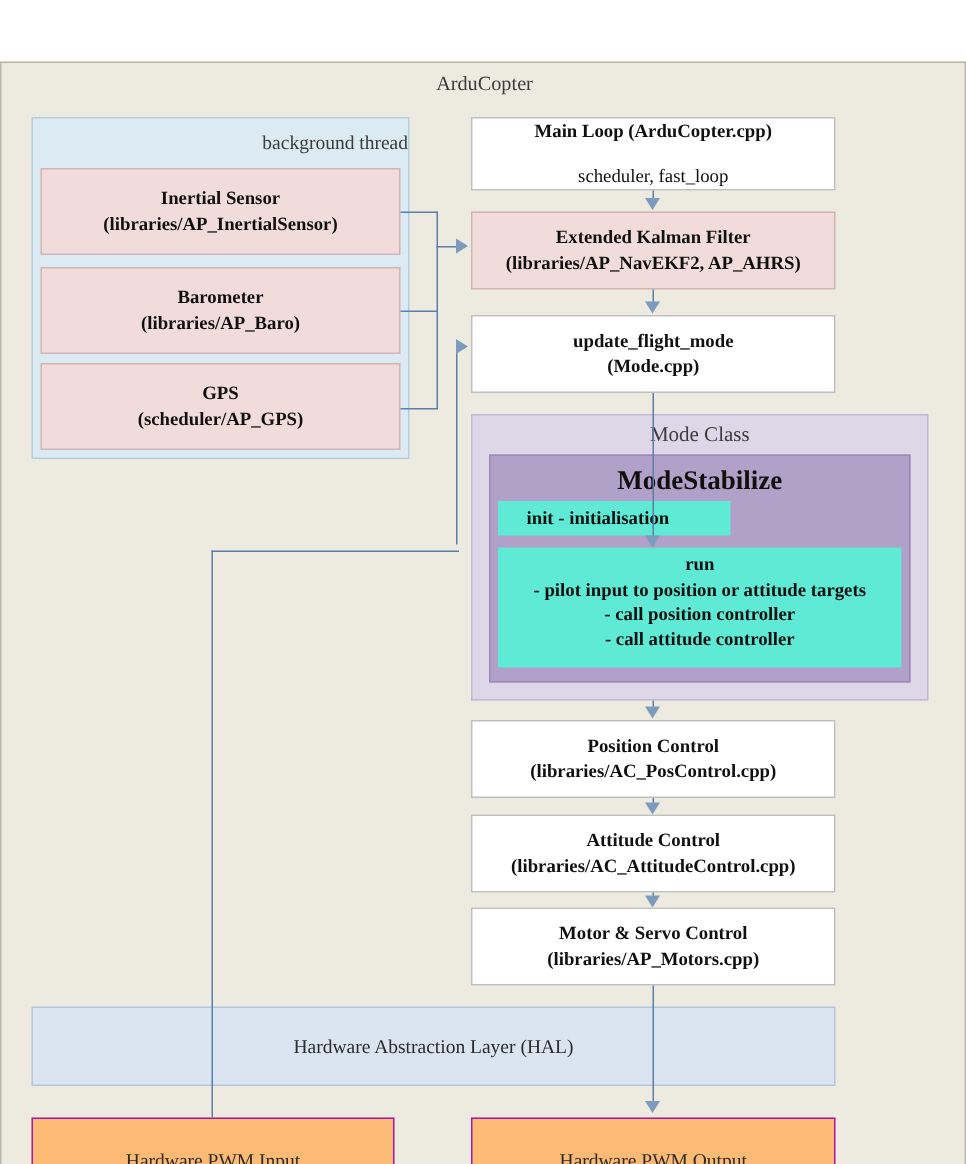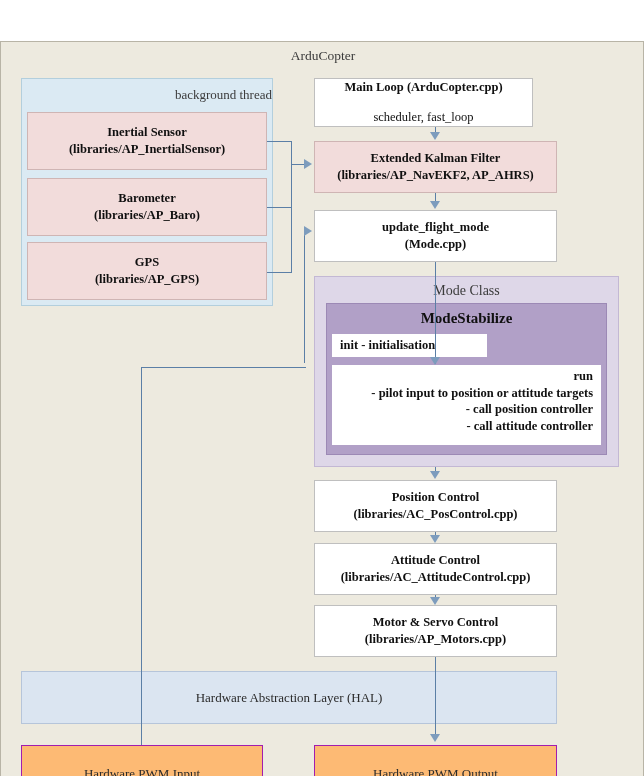--- a/index.html
+++ b/index.html
@@ -92,33 +92,33 @@
   }
   .mode-stabilize {
     background: #b1a0c7;
     border: 1px solid #9c89b5;
   }
   .mode-stabilize-label {
     position: absolute;
     left: 0; top: 6px;
     width: 100%;
     text-align: center;
-    font-size: 15px;
+    font-size: 18px;
     font-weight: bold;
     color: #101010;
   }
   .method-box {
     position: absolute;
-    background: #ffffff;
+    background: #5eead4;
     box-sizing: border-box;
     font-weight: bold;
     font-size: 12.5px;
     color: #101010;
-    padding: 3px 8px;
-    text-align: right;
+    padding: 3px 19px;
+    text-align: center;
     line-height: 1.32;
   }
   
   .hal {
     background: #dbe5f1;
     border: 1px solid #b6c5da;
     font-size: 13px;
     color: #2b2b2b;
   }
   
@@ -166,24 +166,24 @@
     <div>(libraries/AP_InertialSensor)</div>
   </div>
 
   <div class="box sensor" style="left:26px; top:136px; width:240px; height:58px;">
     <div>Barometer</div>
     <div>(libraries/AP_Baro)</div>
   </div>
 
   <div class="box sensor" style="left:26px; top:200px; width:240px; height:58px;">
     <div>GPS</div>
-    <div>(libraries/AP_GPS)</div>
-  </div>
-
-  <div class="box white-box" style="left:313px; top:36px; width:219px; height:49px;gap:12px;">
+    <div>(scheduler/AP_GPS)</div>
+  </div>
+
+  <div class="box white-box" style="left:313px; top:36px; width:243px; height:49px;gap:12px;">
     <div>Main Loop (ArduCopter.cpp)</div>
     <div class="sub">scheduler, fast_loop</div>
   </div>
 
   <div class="box pink-box" style="left:313px; top:99px; width:243px; height:52px;">
     <div>Extended Kalman Filter</div>
     <div>(libraries/AP_NavEKF2, AP_AHRS)</div>
   </div>
 
   <div class="box white-box" style="left:313px; top:168px; width:243px; height:52px;">

